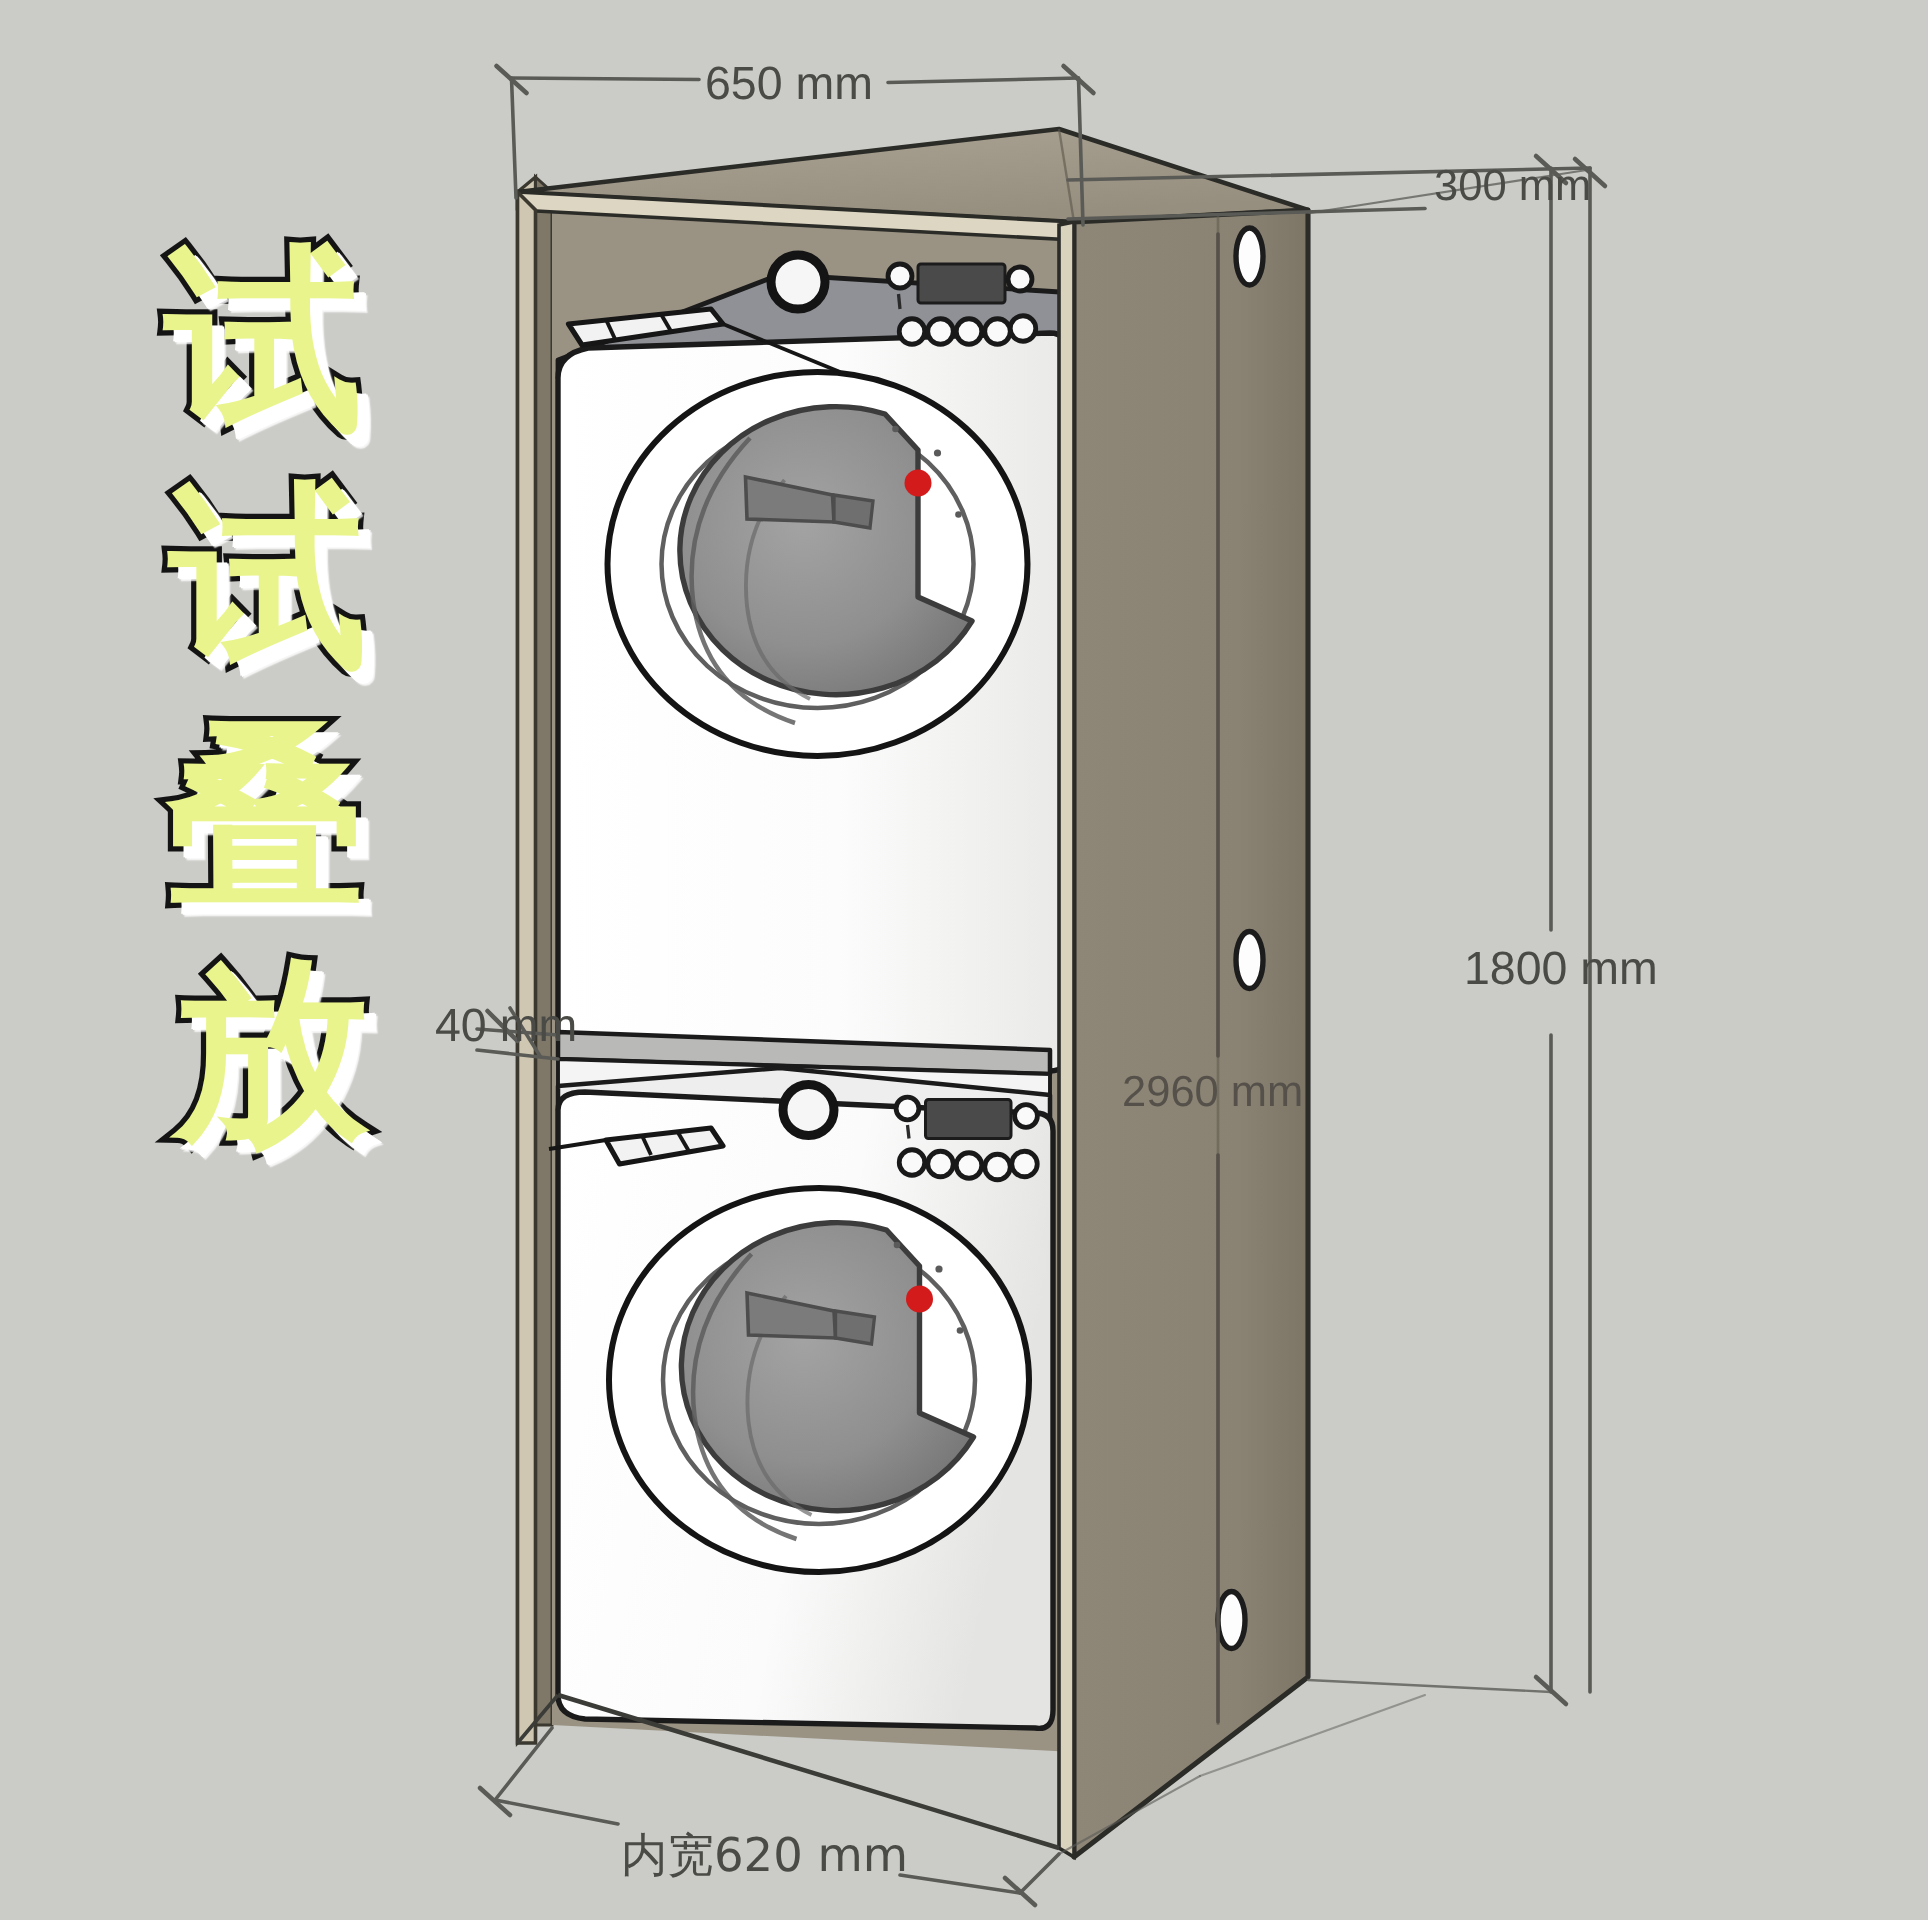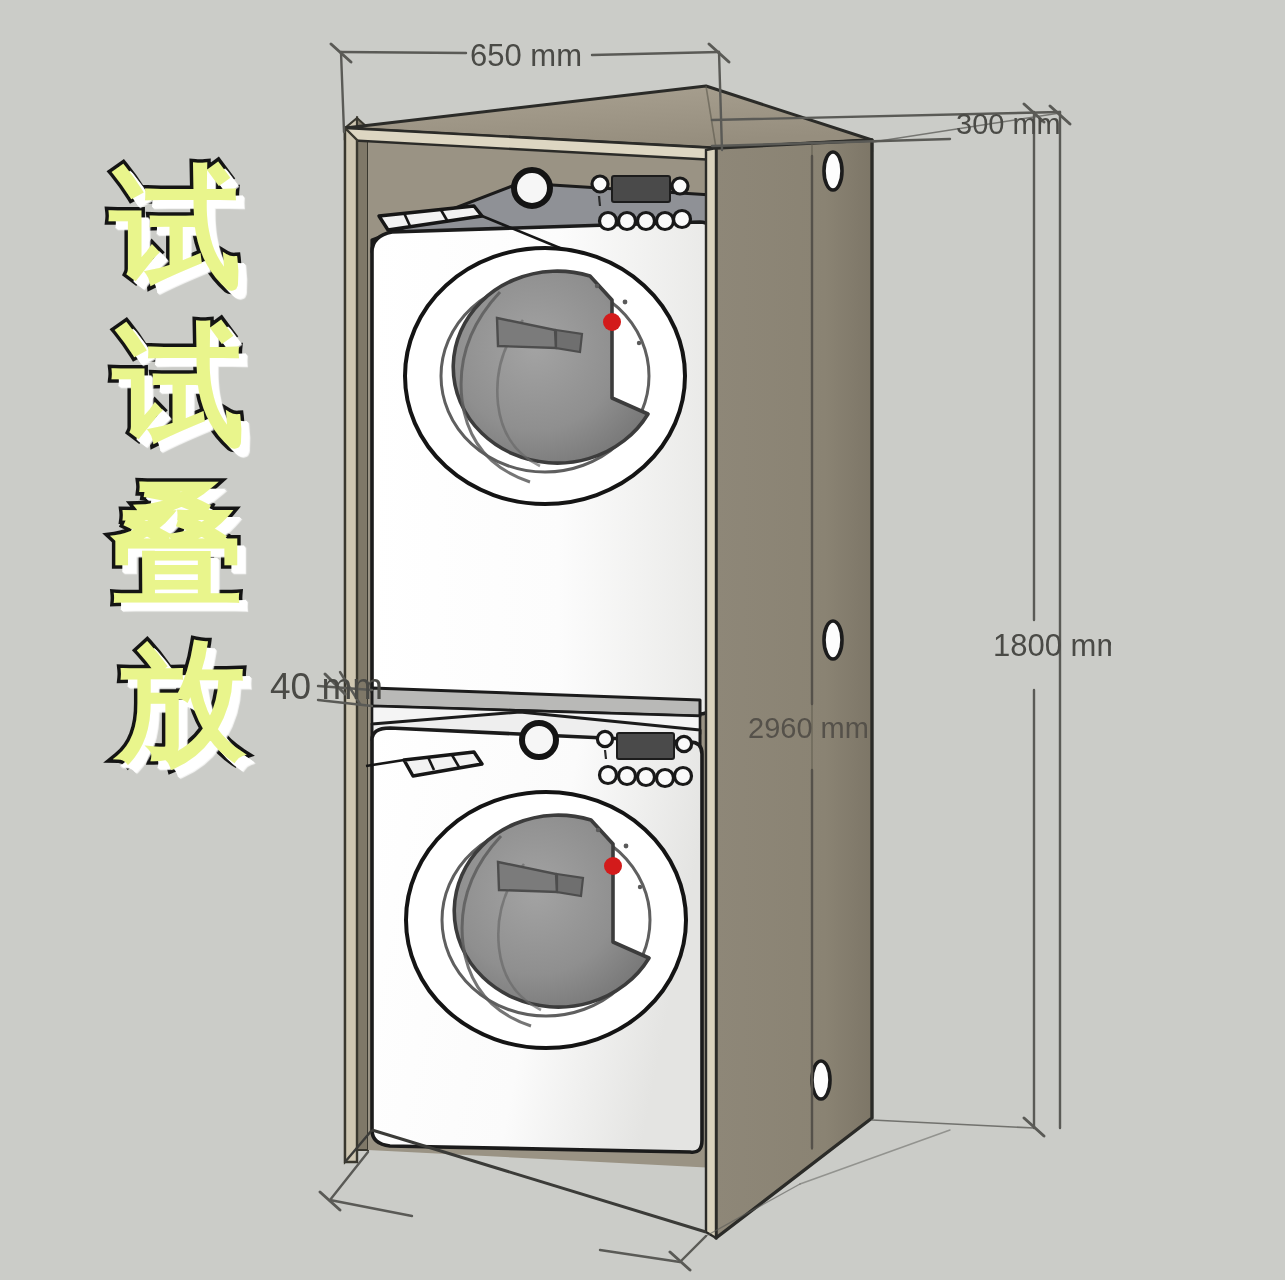--- a/index.html
+++ b/index.html
@@ -58,23 +58,23 @@
   .dim {
     position: absolute;
     font-family: "Liberation Sans", sans-serif;
     color: #4a4a46;
     white-space: nowrap;
     z-index: 35;
     user-select: none;
   }
   .dim.d-top     { left: 470px;  top: 38px;   font-size: 31px; }
   .dim.d-depth   { left: 956px;  top: 108px;  font-size: 29px; }
-  .dim.d-height  { left: 976px;  top: 628px;  font-size: 31px; margin-left: 17px; }
+  .dim.d-height  { left: 976px;  top: 628px;  font-size: 31px; }
   .dim.d-inner-h { left: 748px;  top: 712px;  font-size: 29px; color:#55514a; }
-  .dim.d-shelf   { left: 270px;  top: 666px;  font-size: 37px; }
+  .dim.d-shelf   { left: 290px;  top: 666px;  font-size: 31px; }
   .dim.d-bottom  { left: 414px;  top: 1216px; font-size: 31px; font-family:"DejaVu Sans", sans-serif; }
 </style>
 </head>
 <body>
 
 <div id="stage">
   <div id="scene">
 
     <svg class="layer" viewBox="0 0 1285 1280">
       <defs>
@@ -299,20 +299,21 @@
           <line x1="800" y1="1184" x2="950" y2="1130" stroke-width="1.4" opacity=".5"></line>
         </g>
       </g>
     </svg>
 
     <div class="dim d-top">650 mm</div>
     <div class="dim d-depth">300 mm</div>
     <div class="dim d-height">1800 mm</div>
     <div class="dim d-inner-h">2960 mm</div>
     <div class="dim d-shelf">40 mm</div>
+    <div class="dim d-bottom">内宽620 mm</div>
 
     <div class="headline">
       <span class="hl-char">试</span>
       <span class="hl-char">试</span>
       <span class="hl-char">叠</span>
       <span class="hl-char">放</span>
     </div>
 
   </div>
 </div>

